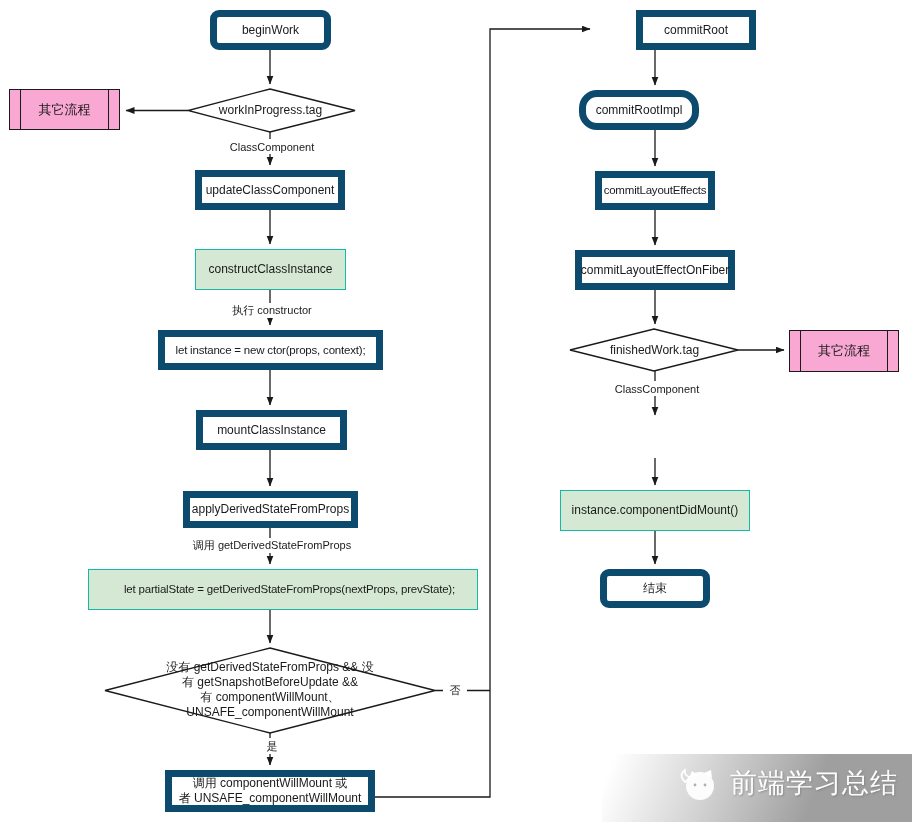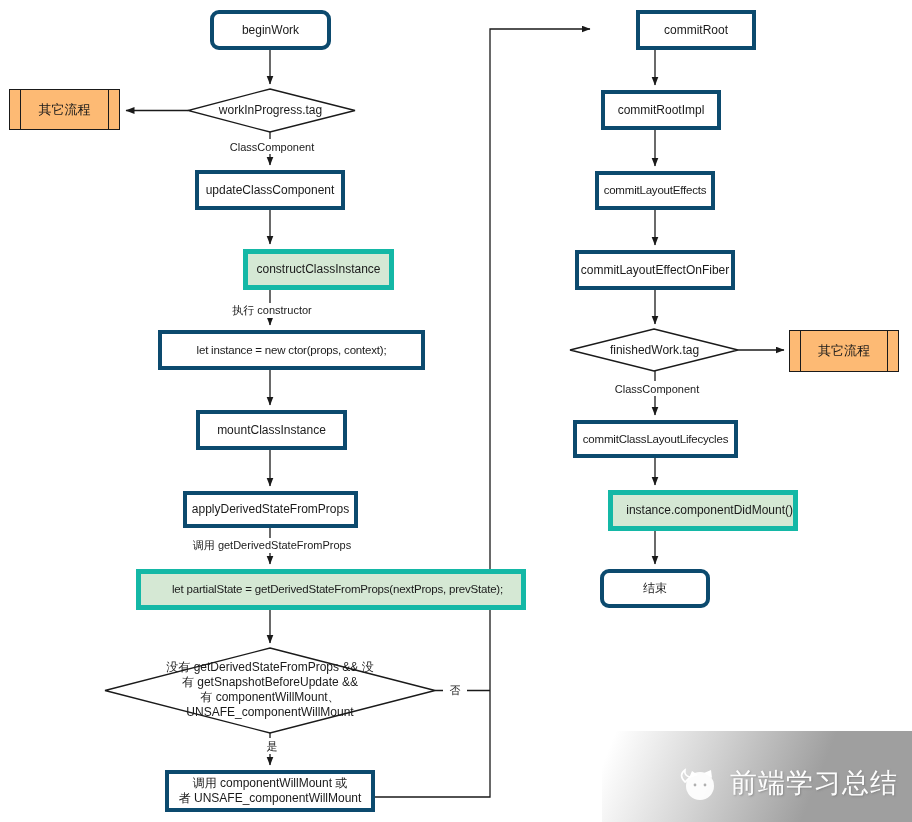--- a/index.html
+++ b/index.html
@@ -4,40 +4,40 @@
 <style>
   html,body{margin:0;padding:0;background:#fff;}
   .canvas{
     position:relative;width:912px;height:822px;background:#ffffff;overflow:hidden;
     font-family:"Liberation Sans","DejaVu Sans",sans-serif;color:#1a1a1a;
   }
   .wires{position:absolute;left:0;top:0;width:912px;height:822px;}
   .node{
     position:absolute;display:flex;align-items:center;justify-content:center;
     text-align:center;font-size:12px;line-height:15px;box-sizing:border-box;
-    background:#ffffff;border:4px solid #0c4a6e;
+    background:#ffffff;border:7px solid #0c4a6e;
   }
   .rounded{border-radius:9px;}
-  .green{background:#d5e8d4;border:5px solid #14b8a6;margin-left:48px;}
+  .green{background:#d5e8d4;border:1px solid #14b8a6;}
   .small{font-size:11.5px;letter-spacing:-0.2px;}
   .prewrap{white-space:pre-line;}
-  .predef{position:absolute;box-sizing:border-box;background:#fdba74;border:1.5px solid #1a1a1a;
+  .predef{position:absolute;box-sizing:border-box;background:#f9a8d4;border:1.5px solid #1a1a1a;
     display:flex;align-items:center;justify-content:center;font-size:13px;}
   .predef .bar-l,.predef .bar-r{position:absolute;top:0;bottom:0;width:0;border-left:1.5px solid #1a1a1a;}
   .predef .bar-l{left:10px;} .predef .bar-r{right:10px;}
   .dlabel{
     position:absolute;display:flex;align-items:center;justify-content:center;
     text-align:center;font-size:12px;line-height:15px;background:transparent;
   }
   .elabel{
     position:absolute;display:flex;align-items:center;justify-content:center;
     text-align:center;font-size:11px;background:#ffffff;padding:0 2px;
   }
   .watermark{
-    position:absolute;right:0;bottom:0;width:310px;height:91px;
+    position:absolute;right:0;bottom:0;width:310px;height:68px;
     background:linear-gradient(112deg, rgba(160,160,160,0) 4%, rgba(160,160,160,0.45) 34%, #9f9f9f 68%);
   }
   .watermark-inner{position:absolute;right:14px;bottom:14px;display:flex;align-items:center;gap:8px;}
   .watermark-text{
     font-size:27px;letter-spacing:1px;color:#fdfdfd;
     text-shadow:1px 1px 2px rgba(110,110,110,0.55);white-space:nowrap;
   }
 </style>
 </head>
 <body>
@@ -100,21 +100,21 @@
   <div class="node" style="left:195px;top:170px;width:150px;height:40px;">
     <span>updateClassComponent</span>
   </div>
 
   <div class="node green" style="left:195px;top:249px;width:151px;height:41px;">
     <span>constructClassInstance</span>
   </div>
 
   <div class="elabel" style="left:218px;top:303px;width:104px;height:15px;">执行 constructor</div>
 
-  <div class="node small" style="left:158px;top:330px;width:267px;height:40px;">
+  <div class="node small" style="left:158px;top:330px;width:225px;height:40px;">
     <span>let instance = new ctor(props, context);</span>
   </div>
 
   <div class="node" style="left:196px;top:410px;width:151px;height:40px;">
     <span>mountClassInstance</span>
   </div>
 
   <div class="node" style="left:183px;top:491px;width:175px;height:37px;">
     <span>applyDerivedStateFromProps</span>
   </div>
@@ -136,21 +136,21 @@
 
   <div class="node prewrap" style="left:165px;top:770px;width:210px;height:42px;">
     <span class="prewrap">调用 componentWillMount 或
 者 UNSAFE_componentWillMount</span>
   </div>
 
   <div class="node" style="left:595px;top:10px;width:120px;height:40px;margin-left:41px;">
     <span>commitRoot</span>
   </div>
 
-  <div class="node" style="left:601px;top:90px;width:120px;height:40px;">
+  <div class="node" style="left:579px;top:90px;width:120px;height:40px;border-radius:18px;">
     <span>commitRootImpl</span>
   </div>
 
   <div class="node small" style="left:595px;top:171px;width:120px;height:39px;">
     <span>commitLayoutEffects</span>
   </div>
 
   <div class="node" style="left:575px;top:250px;width:160px;height:40px;">
     <span>commitLayoutEffectOnFiber</span>
   </div>
@@ -158,25 +158,22 @@
   <div class="dlabel" style="left:577px;top:340px;width:155px;height:21px;">finishedWork.tag</div>
 
   <div class="predef" style="left:789px;top:330px;width:110px;height:42px;">
     <span class="bar-l"></span>
     <span class="bar-r"></span>
     <span>其它流程</span>
   </div>
 
   <div class="elabel" style="left:607px;top:381px;width:96px;height:15px;">ClassComponent</div>
 
-  <div class="node small" style="left:573px;top:420px;width:165px;height:38px;">
-    <span>commitClassLayoutLifecycles</span>
-  </div>
 
-  <div class="node green" style="left:560px;top:490px;width:190px;height:41px;justify-content:flex-end;">
+  <div class="node green" style="left:560px;top:490px;width:190px;height:41px;">
     <span>instance.componentDidMount()</span>
   </div>
 
   <div class="node rounded" style="left:600px;top:569px;width:110px;height:39px;">
     <span>结束</span>
   </div>
 
   <div class="watermark">
     <div class="watermark-inner">
       <svg width="50" height="50" viewBox="0 0 50 50">

